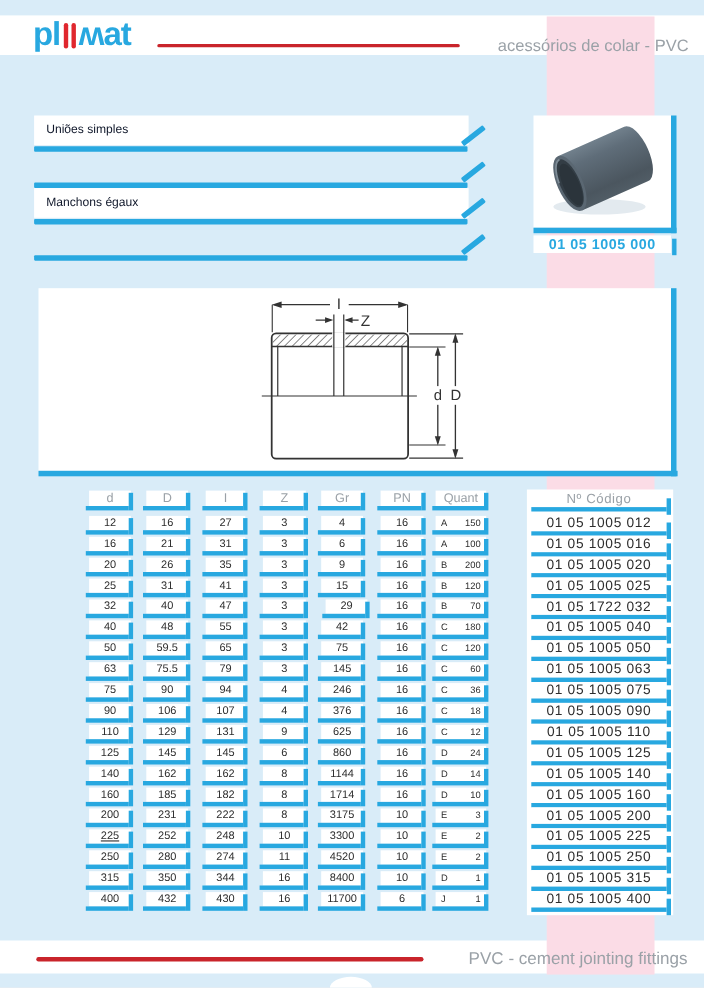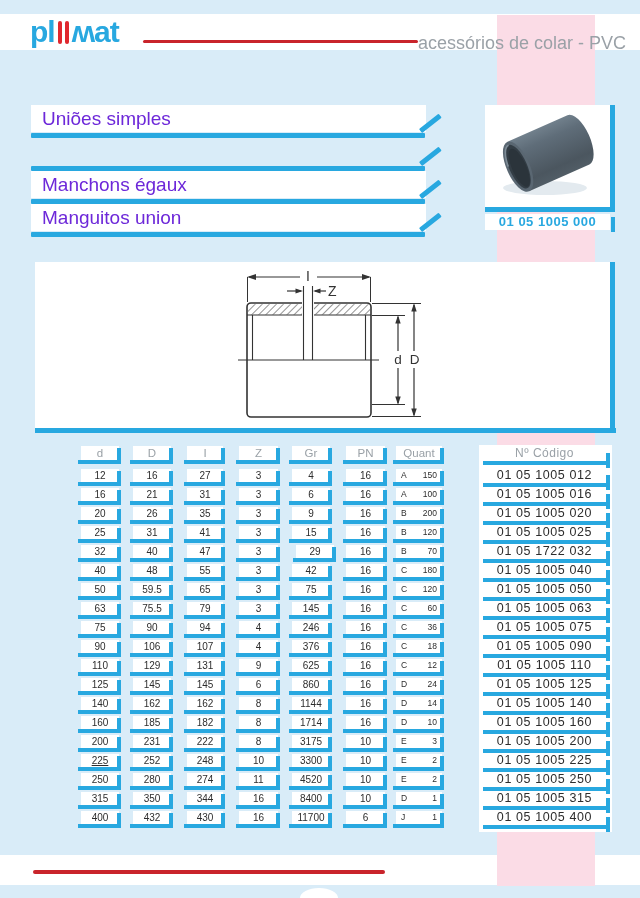--- a/index.html
+++ b/index.html
@@ -18,26 +18,26 @@
   .pink-stripe{position:absolute; left:497px; top:15px; width:98px; height:871px;
     background:var(--pink); z-index:2;}
   .content{position:absolute; inset:0; z-index:3;padding-left:22px;}
 
   
   .logo{position:absolute; left:30px; top:17px; height:30px; display:flex; align-items:center;}
   .logo-text{font-size:30px; font-weight:bold; color:var(--cyan); letter-spacing:-1px; line-height:30px;}
   .logo-bars{display:inline-flex; gap:3px; margin:0 3px; align-items:flex-start;}
   .logo-bars i{width:4px; height:23px; background:#e0272e; border-radius:2px; display:block;}
   .header-rule{position:absolute; left:143px; top:40px; width:275px; height:3px; background:var(--red); border-radius:2px;}
-  .header-title{position:absolute; right:14px; top:33px; font-size:18px; color:var(--gray);}
+  .header-title{position:absolute; right:14px; top:33px; font-size:15px; color:var(--gray);}
 
   
   .banner{position:absolute; left:31px; width:416px; height:33px;}
   .banner-box{position:absolute; left:0; top:0; width:395px; height:27px; background:#fff;}
-  .banner-label{position:absolute; left:11px; top:0; line-height:27px; font-size:19px; color:#6d28d9;}
+  .banner-label{position:absolute; left:11px; top:0; line-height:27px; font-size:11px; color:#0f172a;}
   .banner-bar{position:absolute; left:0; top:28px; width:394px; height:5px; background:var(--cyan); border-radius:1px;}
   .banner-arrow{position:absolute; left:391px; top:23px; width:25px; height:5px; background:var(--cyan);
     transform:rotate(-38deg); transform-origin:0 100%; border-radius:1px;}
 
   
   .photo-box{position:absolute; left:485px; top:105px; width:125px; height:102px; background:#fff;}
   .photo-bar-bottom{position:absolute; left:485px; top:207px; width:130px; height:5px; background:var(--cyan);}
   .photo-bar-right{position:absolute; left:610px; top:105px; width:5px; height:107px; background:var(--cyan);}
   .product-code{position:absolute; left:485px; top:214px; width:125px; height:16px; background:#fff;
     color:var(--cyan); font-size:13px; font-weight:bold; text-align:center; line-height:16px; letter-spacing:0.5px;}
@@ -103,23 +103,20 @@
           <div class="banner-arrow"></div>
         </div>
         <div class="banner" style="top: 171px;">
           <div class="banner-box">
             <span class="banner-label">Manchons égaux</span>
           </div>
           <div class="banner-bar"></div>
           <div class="banner-arrow"></div>
         </div>
         <div class="banner" style="top: 204px;">
-          <div class="banner-box">
-            <span class="banner-label">Manguitos union</span>
-          </div>
           <div class="banner-bar"></div>
           <div class="banner-arrow"></div>
         </div>
       </div>
 
     <div class="photo-box">
       <svg width="125" height="102" viewBox="0 0 125 102">
         <defs>
           <linearGradient id="bodyGrad" x1="0" y1="0" x2="0" y2="1">
             <stop offset="0" stop-color="#71808c"></stop>
@@ -410,16 +407,17 @@
         <div class="tcell" style="left: 292px; width: 38px; top: 811px;">11700</div>
         <div class="tcell" style="left: 346px; width: 39px; top: 811px;">6</div>
         <div class="tcell quant" style="left: 396px; width: 46px; top: 811px;">
           <span>J</span>
           <span>1</span>
         </div>
         <div class="tcell code" style="left: 483px; width: 123px; top: 810px;">01 05 1005 400</div>
       </div>
 
     <div class="footer-rule"></div>
+    <div class="footer-title">PVC - cement jointing fittings</div>
     <div class="page-bubble"></div>
 
   </div>
 </div>
 
 </body></html>

